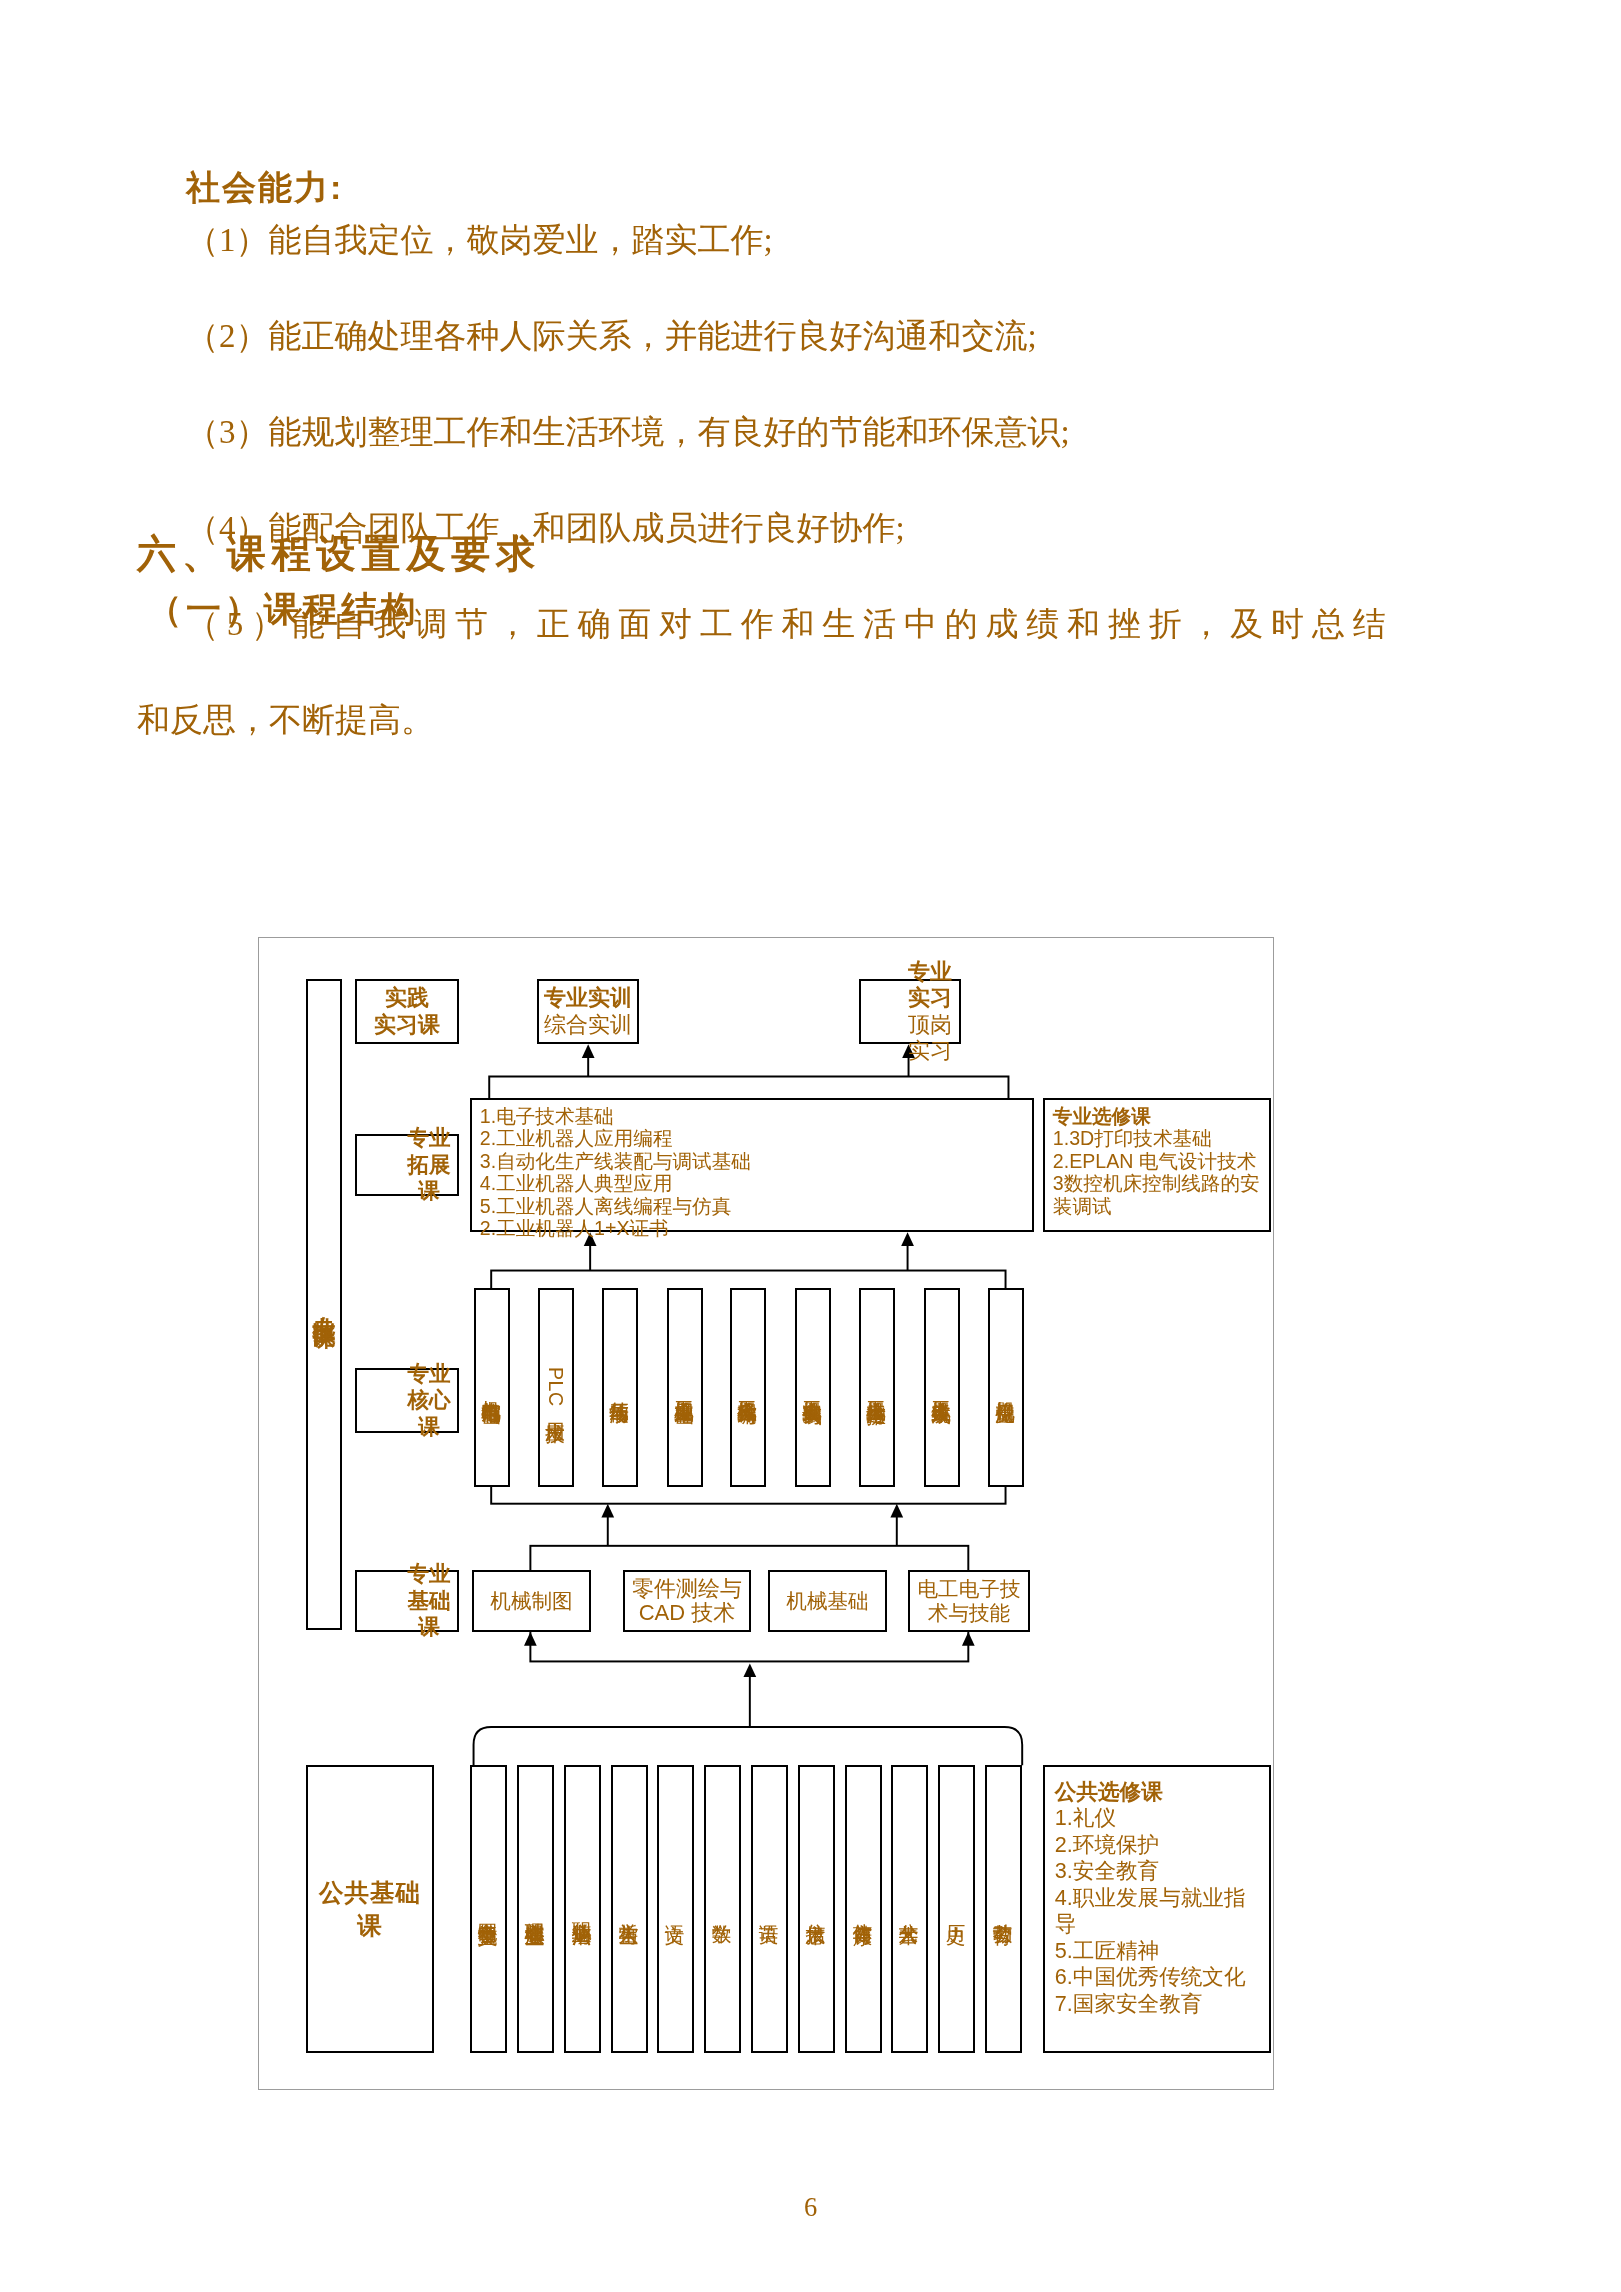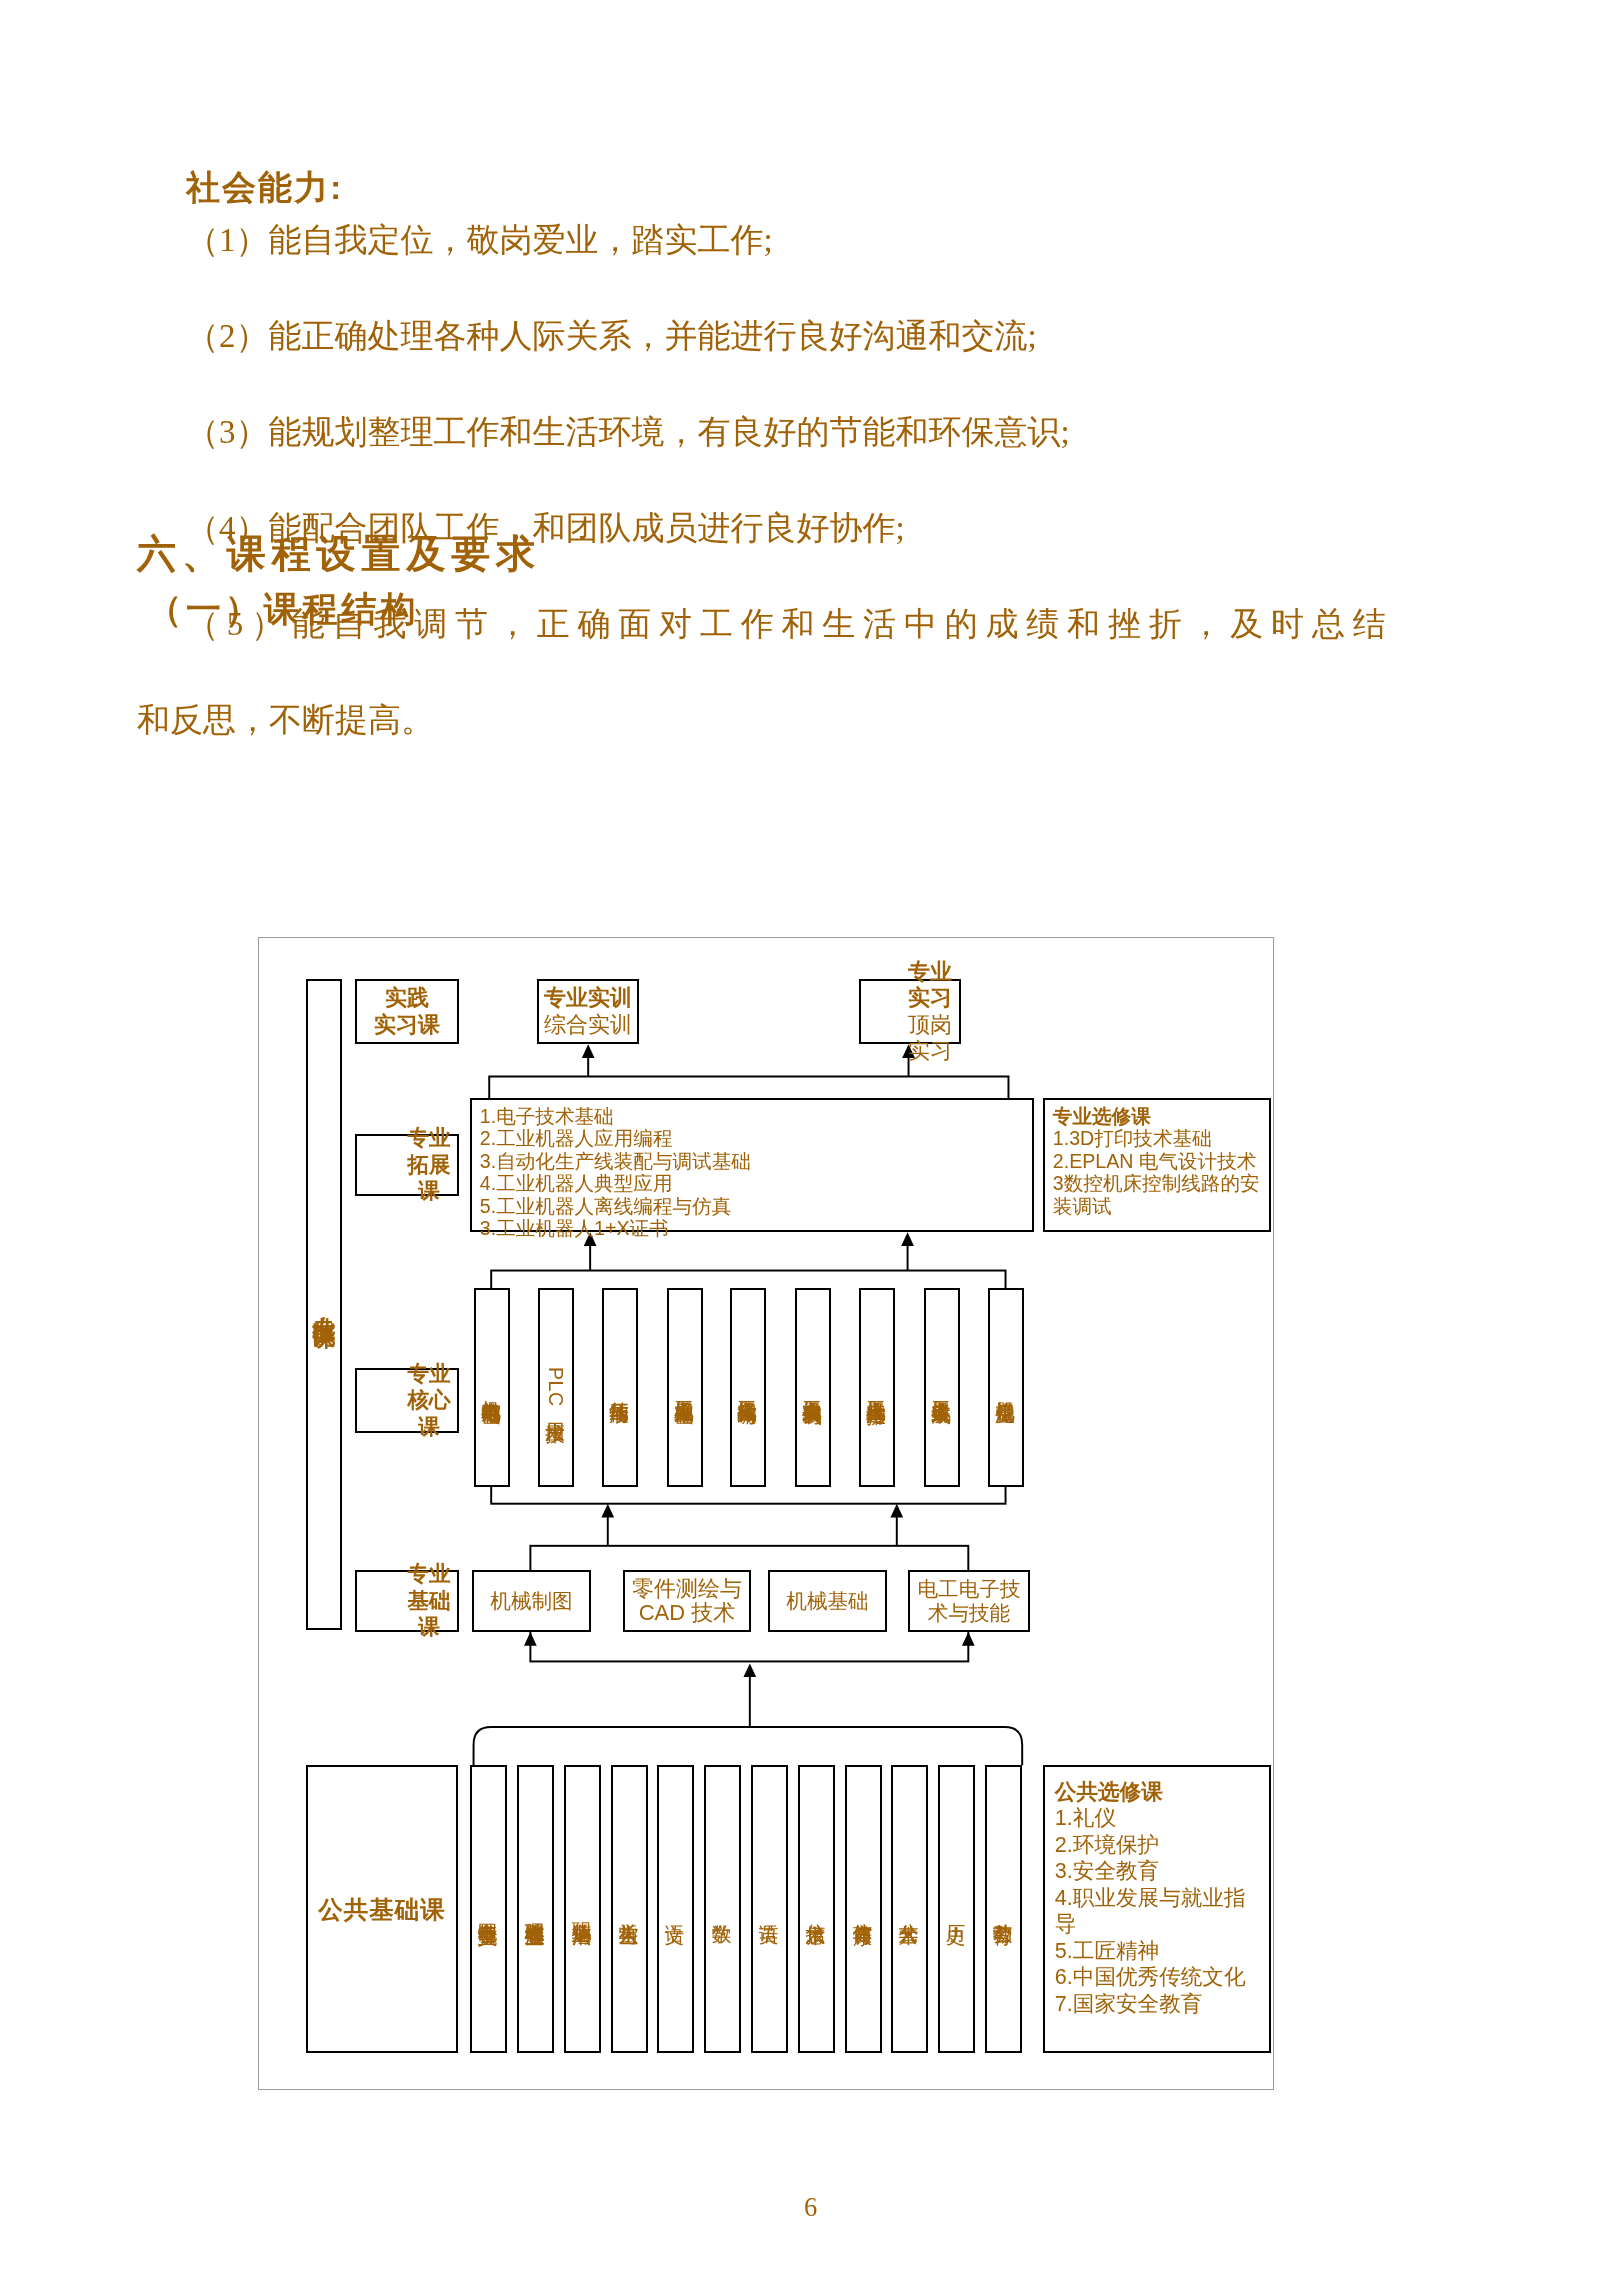--- a/index.html
+++ b/index.html
@@ -101,21 +101,21 @@
     <div class="box lblbox" style="left:96px;top:196px;width:104px;height:62px;">
       <span class="ln">专业</span>
       <span class="ln">拓展课</span>
     </div>
     <div class="box listbox" style="left:211px;top:160px;width:564px;height:134px;">
       <span>1.电子技术基础</span>
       <span>2.工业机器人应用编程</span>
       <span>3.自动化生产线装配与调试基础</span>
       <span>4.工业机器人典型应用</span>
       <span>5.工业机器人离线编程与仿真</span>
-      <span>3.工业机器人1+X证书</span>
+      <span>2.工业机器人1+X证书</span>
     </div>
     <div class="box listbox" style="left:784px;top:160px;width:228px;height:134px;">
       <span class="b">专业选修课</span>
       <span>1.3D打印技术基础</span>
       <span>2.EPLAN 电气设计技术</span>
       <span>3数控机床控制线路的安装调试</span>
     </div>
 
     <div class="box lblbox" style="left:96px;top:430px;width:104px;height:65px;">
       <span class="ln">专业</span>
@@ -135,21 +135,21 @@
       <span class="ln">专业</span>
       <span class="ln">基础课</span>
     </div>
     <div class="box ml" style="left:213px;top:632px;width:119px;height:62px;font-size:20.6px;line-height:24.5px;">机械制图</div>
     <div class="box ml" style="left:364px;top:632px;width:128px;height:62px;font-size:22px;line-height:24.5px;">零件测绘与
 CAD 技术</div>
     <div class="box ml" style="left:509px;top:632px;width:119px;height:62px;font-size:20.6px;line-height:24.5px;">机械基础</div>
     <div class="box ml" style="left:649px;top:632px;width:122px;height:62px;font-size:20.6px;line-height:24.5px;">电工电子技
 术与技能</div>
 
-    <div class="box pubbasic" style="left:47px;top:827px;width:152px;height:288px;text-align:right;">公共基础课</div>
+    <div class="box pubbasic" style="left:47px;top:827px;width:128px;height:288px;">公共基础课</div>
     <div class="box vtext vcourse" style="left:211px;top:827px;width:37px;height:288px;">中国特色社会主义</div>
     <div class="box vtext vcourse" style="left:258px;top:827px;width:37px;height:288px;">心理健康与职业生涯</div>
     <div class="box vtext vcourse" style="left:305px;top:827px;width:37px;height:288px;">职业道德与法治</div>
     <div class="box vtext vcourse" style="left:352px;top:827px;width:37px;height:288px;">哲学与人生</div>
     <div class="box vtext vcourse" style="left:398px;top:827px;width:37px;height:288px;">语文</div>
     <div class="box vtext vcourse" style="left:445px;top:827px;width:37px;height:288px;">数学</div>
     <div class="box vtext vcourse" style="left:492px;top:827px;width:37px;height:288px;">英语</div>
     <div class="box vtext vcourse" style="left:539px;top:827px;width:37px;height:288px;">信息技术</div>
     <div class="box vtext vcourse" style="left:586px;top:827px;width:37px;height:288px;">体育与健康</div>
     <div class="box vtext vcourse" style="left:632px;top:827px;width:37px;height:288px;">公共艺术</div>

